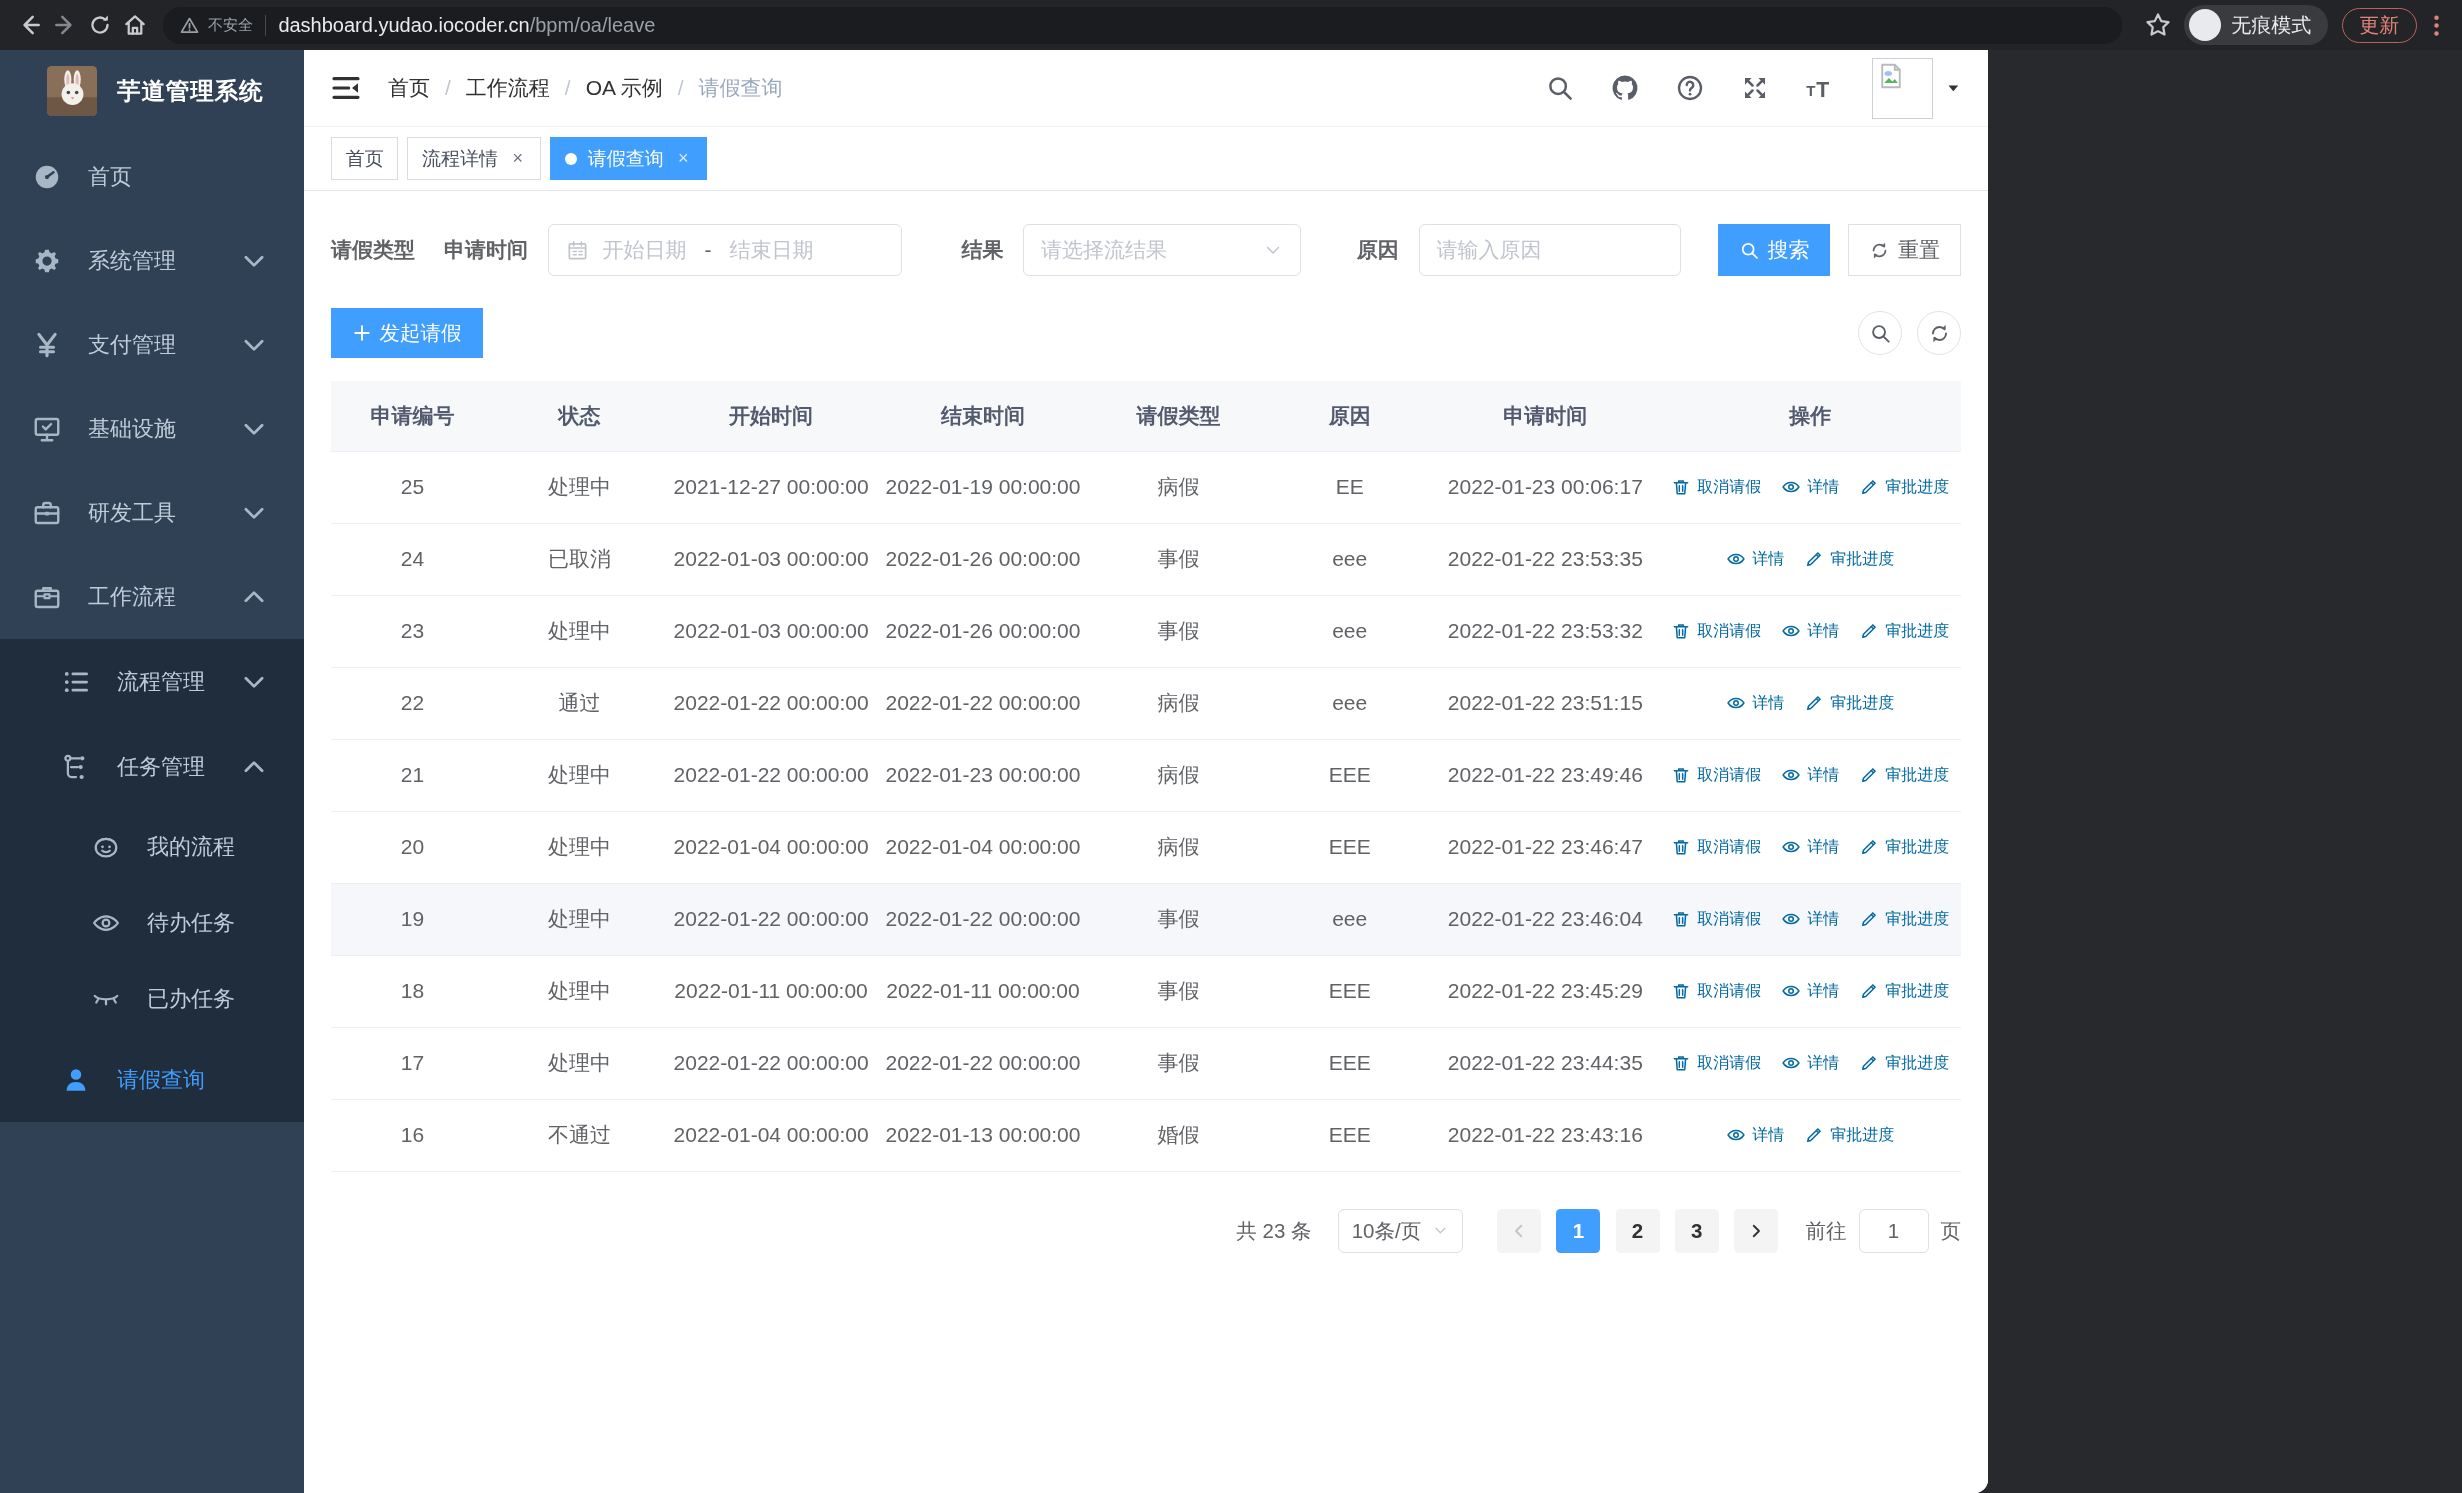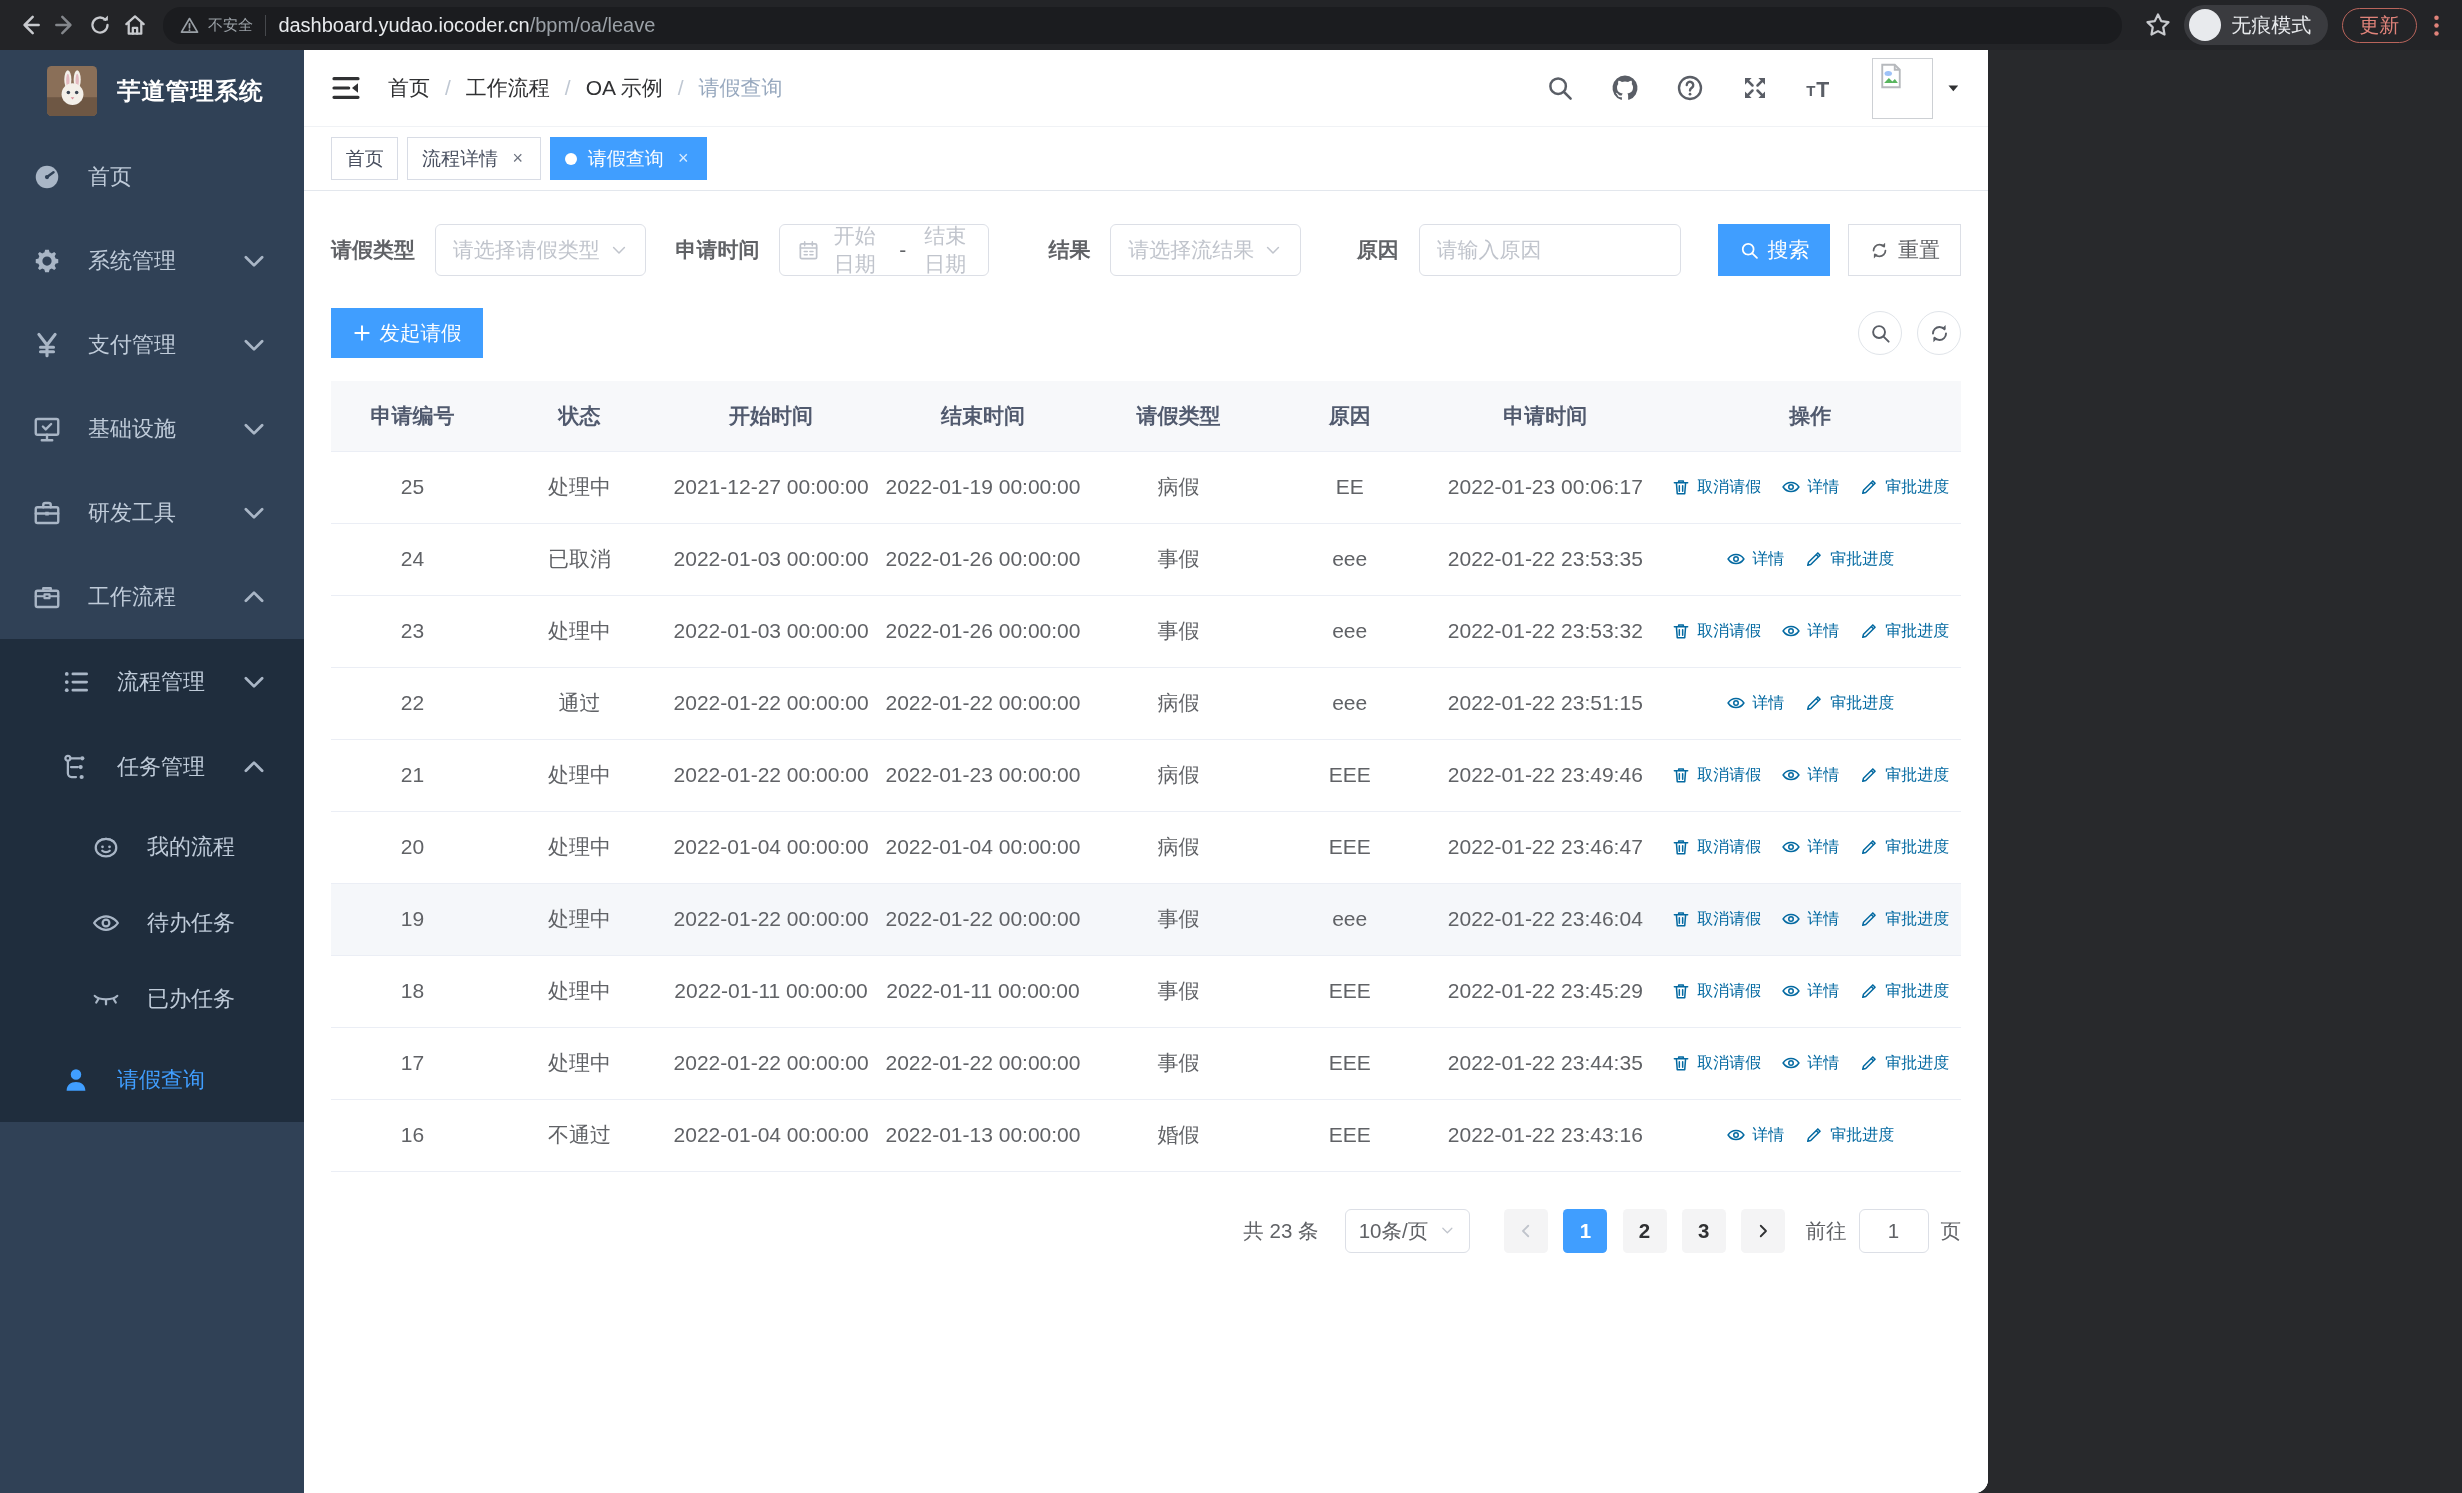--- a/index.html
+++ b/index.html
@@ -109,21 +109,21 @@
 
   
   .pager{display:flex;align-items:center;justify-content:flex-end;margin-top:37px;font-size:20.5px;color:#606266}
   .pg-total{margin-right:26px;white-space:nowrap}
   .pg-size{width:125px;height:44px;border:1.5px solid #dcdfe6;border-radius:6px;display:flex;align-items:center;justify-content:center;color:#606266;margin-right:27px;cursor:pointer}
   .pg-size .sel-caret{width:16.7px;height:16.7px;margin-left:10.6px}
   .pg-btn{min-width:44px;height:44px;border-radius:4.6px;background:#f4f4f5;display:flex;align-items:center;justify-content:center;font-weight:700;color:#303133;margin:0 7.6px;font-size:20.5px;cursor:pointer}
   .pg-btn .icon{width:18px;height:18px}
   .pg-btn.disabled{color:#c0c4cc}
   .pg-btn.current{background:#409eff;color:#fff}
-  .pg-goto{display:flex;align-items:center;margin-left:13px;white-space:nowrap}
+  .pg-goto{display:flex;align-items:center;margin-left:20px;white-space:nowrap}
   .pg-input{width:70px;height:44px;border:1.5px solid #dcdfe6;border-radius:6px;text-align:center;font-size:20.5px;color:#606266;margin:0 12px;outline:none;background:#fff}
 </style>
 </head>
 <body>
 
 <div class="chrome">
   <span class="nav-ic">
       <span class="icon" style="width:26px;height:26px">
         <svg viewBox="0 0 24 24">
           <path d="M14.5 4.5L7 12l7.5 7.5M7 12h13" stroke="currentColor" fill="none" stroke-linecap="round" stroke-linejoin="round" stroke-width="2.3"></path>
@@ -453,28 +453,20 @@
           <span class="dot"></span>
           <span>请假查询</span>
           <span class="close">×</span>
         </div>
       </div>
 
     <div class="content">
 
       <div class="filters">
         <span class="f-label">请假类型</span>
-        <div class="select w-leave">
-          <span class="ph">请选择请假类型</span>
-          <span class="icon sel-caret">
-              <svg viewBox="0 0 24 24">
-                <path d="M5.5 9l6.5 6.5L18.5 9" stroke="currentColor" fill="none" stroke-linecap="round" stroke-linejoin="round" stroke-width="1.8"></path>
-              </svg>
-            </span>
-        </div>
 
         <span class="f-label g2">申请时间</span>
         <div class="drange">
           <span class="icon">
               <svg viewBox="0 0 24 24">
                 <rect x="3.5" y="5" width="17" height="15.5" rx="1.5" stroke="currentColor" fill="none" stroke-linecap="round" stroke-linejoin="round" stroke-width="1.8"></rect>
                 <path d="M3.5 9.5h17M8 3v4M16 3v4M7.5 13h3.2M7.5 16.5h3.2M13.5 13h3.2M13.5 16.5h3.2" stroke="currentColor" fill="none" stroke-linecap="round" stroke-linejoin="round" stroke-width="1.6"></path>
               </svg>
             </span>
           <span>开始日期</span>

